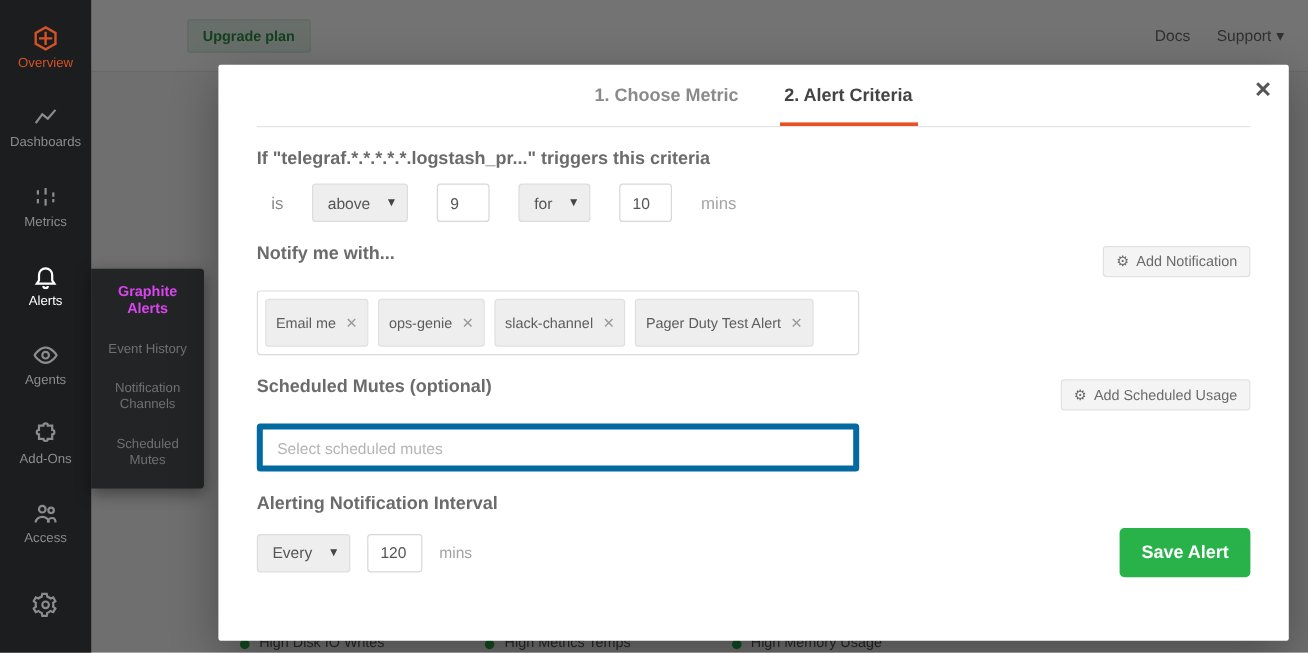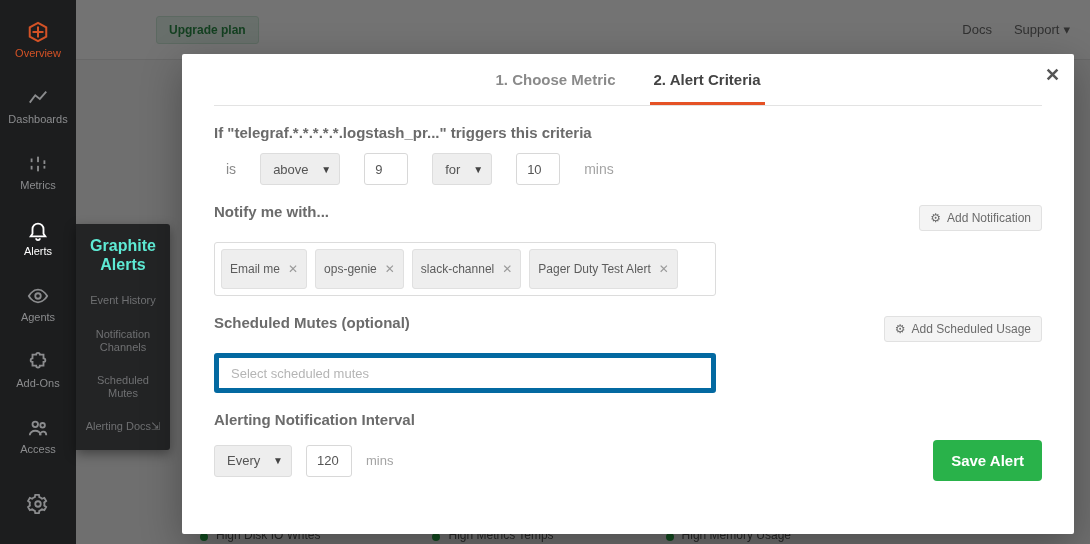--- a/index.html
+++ b/index.html
@@ -49,22 +49,22 @@
     position: absolute;
     left: 76px; top: 224px;
     width: 94px;
     background: #232425;
     border-radius: 0 3px 3px 0;
     box-shadow: 0 4px 12px rgba(0,0,0,0.4);
     display: flex; flex-direction: column;
     padding: 6px 0;
   }
   .submenu .title {
-    color: #5eead4;
-    font-size: 16px;
+    color: #d946ef;
+    font-size: 12px;
     font-weight: 600;
     text-align: center;
     padding: 6px 6px 10px;
     line-height: 1.2;
   }
   .submenu .sitem {
     color: #6f7072;
     font-size: 11px;
     text-align: center;
     padding: 10px 6px;
@@ -99,21 +99,21 @@
     color: #6d6d6d;
     font-size: 13px;
   }
   .support-drop { display:flex; align-items:center; gap:4px; cursor:pointer; }
 
   
   .bgcards {
     position: absolute;
     left: 200px; right: 10px; bottom: 0;
     height: 16px;
-    display: flex; gap: 112px;
+    display: flex; gap: 84px;
     color: #555; font-size: 12px;
     align-items: flex-start;
     overflow: hidden;
   }
   .bgcards .dot {
     width:8px; height:8px; border-radius:50%;
     background:#28a745; display:inline-block; margin-right:8px;
     position: relative; top:2px;
   }
 
@@ -356,21 +356,20 @@
         </svg>
     </span>
   </div>
 </div>
 
 <div class="submenu">
   <div class="title">Graphite Alerts</div>
   <div class="sitem">Event History</div>
   <div class="sitem">Notification Channels</div>
   <div class="sitem">Scheduled Mutes</div>
-  <div class="sitem">Alerting Docs⇲</div>
 </div>
 
 <div class="modal">
   <div class="modal-close">✕</div>
 
   <div class="tabs">
     <div class="tab">1. Choose Metric</div>
     <div class="tab active">2. Alert Criteria</div>
   </div>
 

